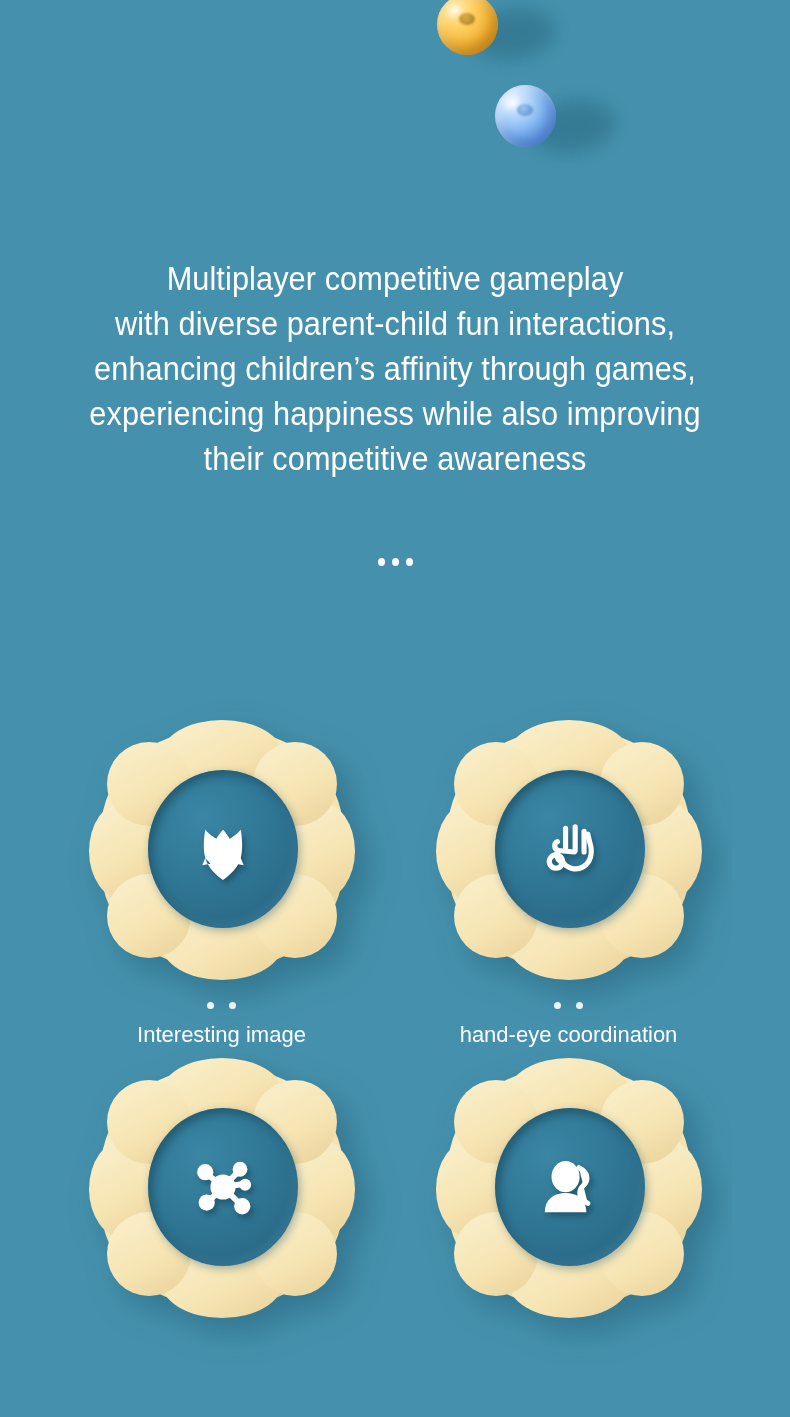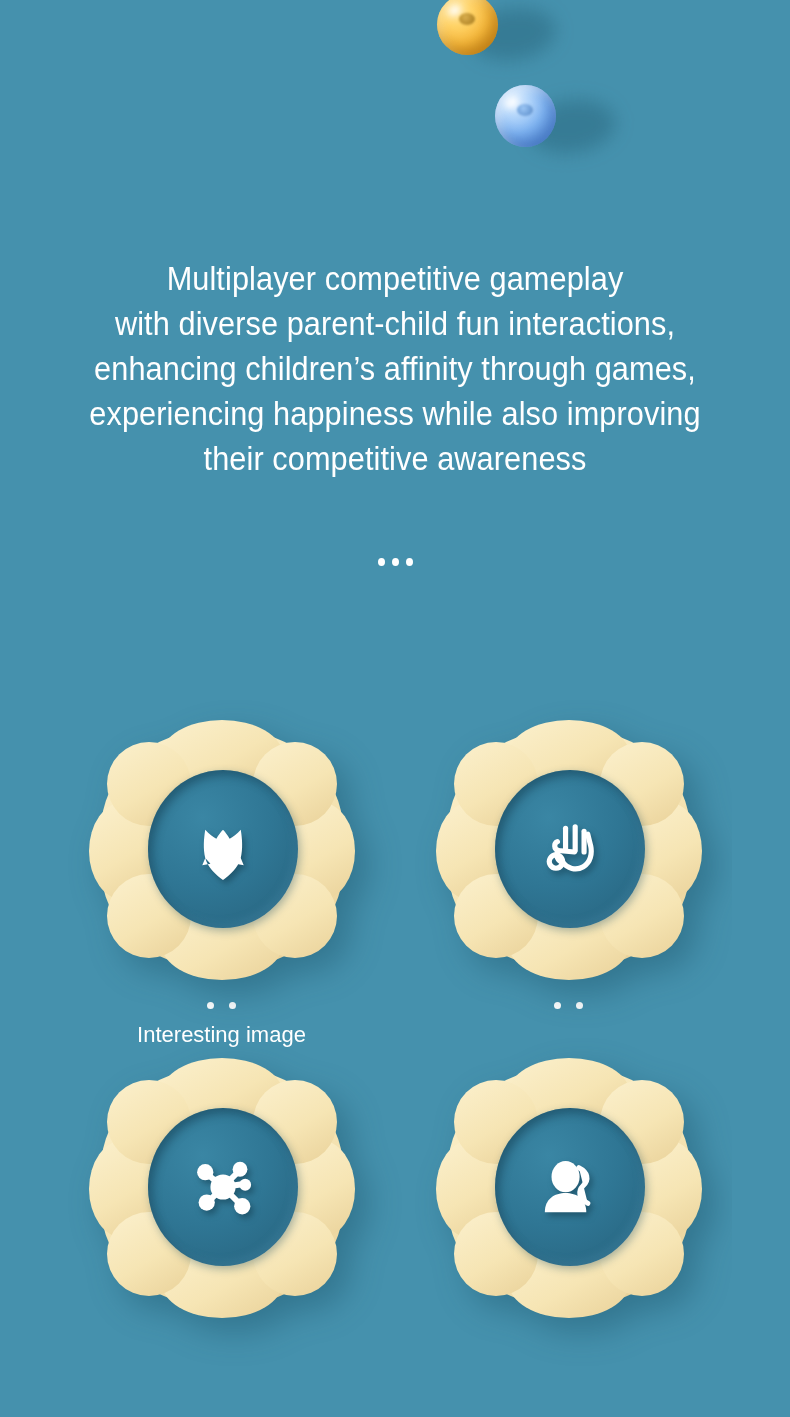--- a/index.html
+++ b/index.html
@@ -297,20 +297,21 @@
               <path d="M40 68 C46 76 58 80 68 74 C78 68 80 56 78 46 L74 30"></path>
               <path d="M34 52 C30 58 33 66 40 68"></path>
             </svg>
           </div>
         </div>
         <div class="caption">
           <div class="caption-dots">
             <span class="cdot"></span>
             <span class="cdot"></span>
           </div>
+          <div class="caption-label">hand-eye coordination</div>
         </div>
       </div>
 
     </div>
 
     <div class="grid-row row-2">
 
       <div class="cell">
         <div class="badge-wrap">
           <div class="badge-frame">

